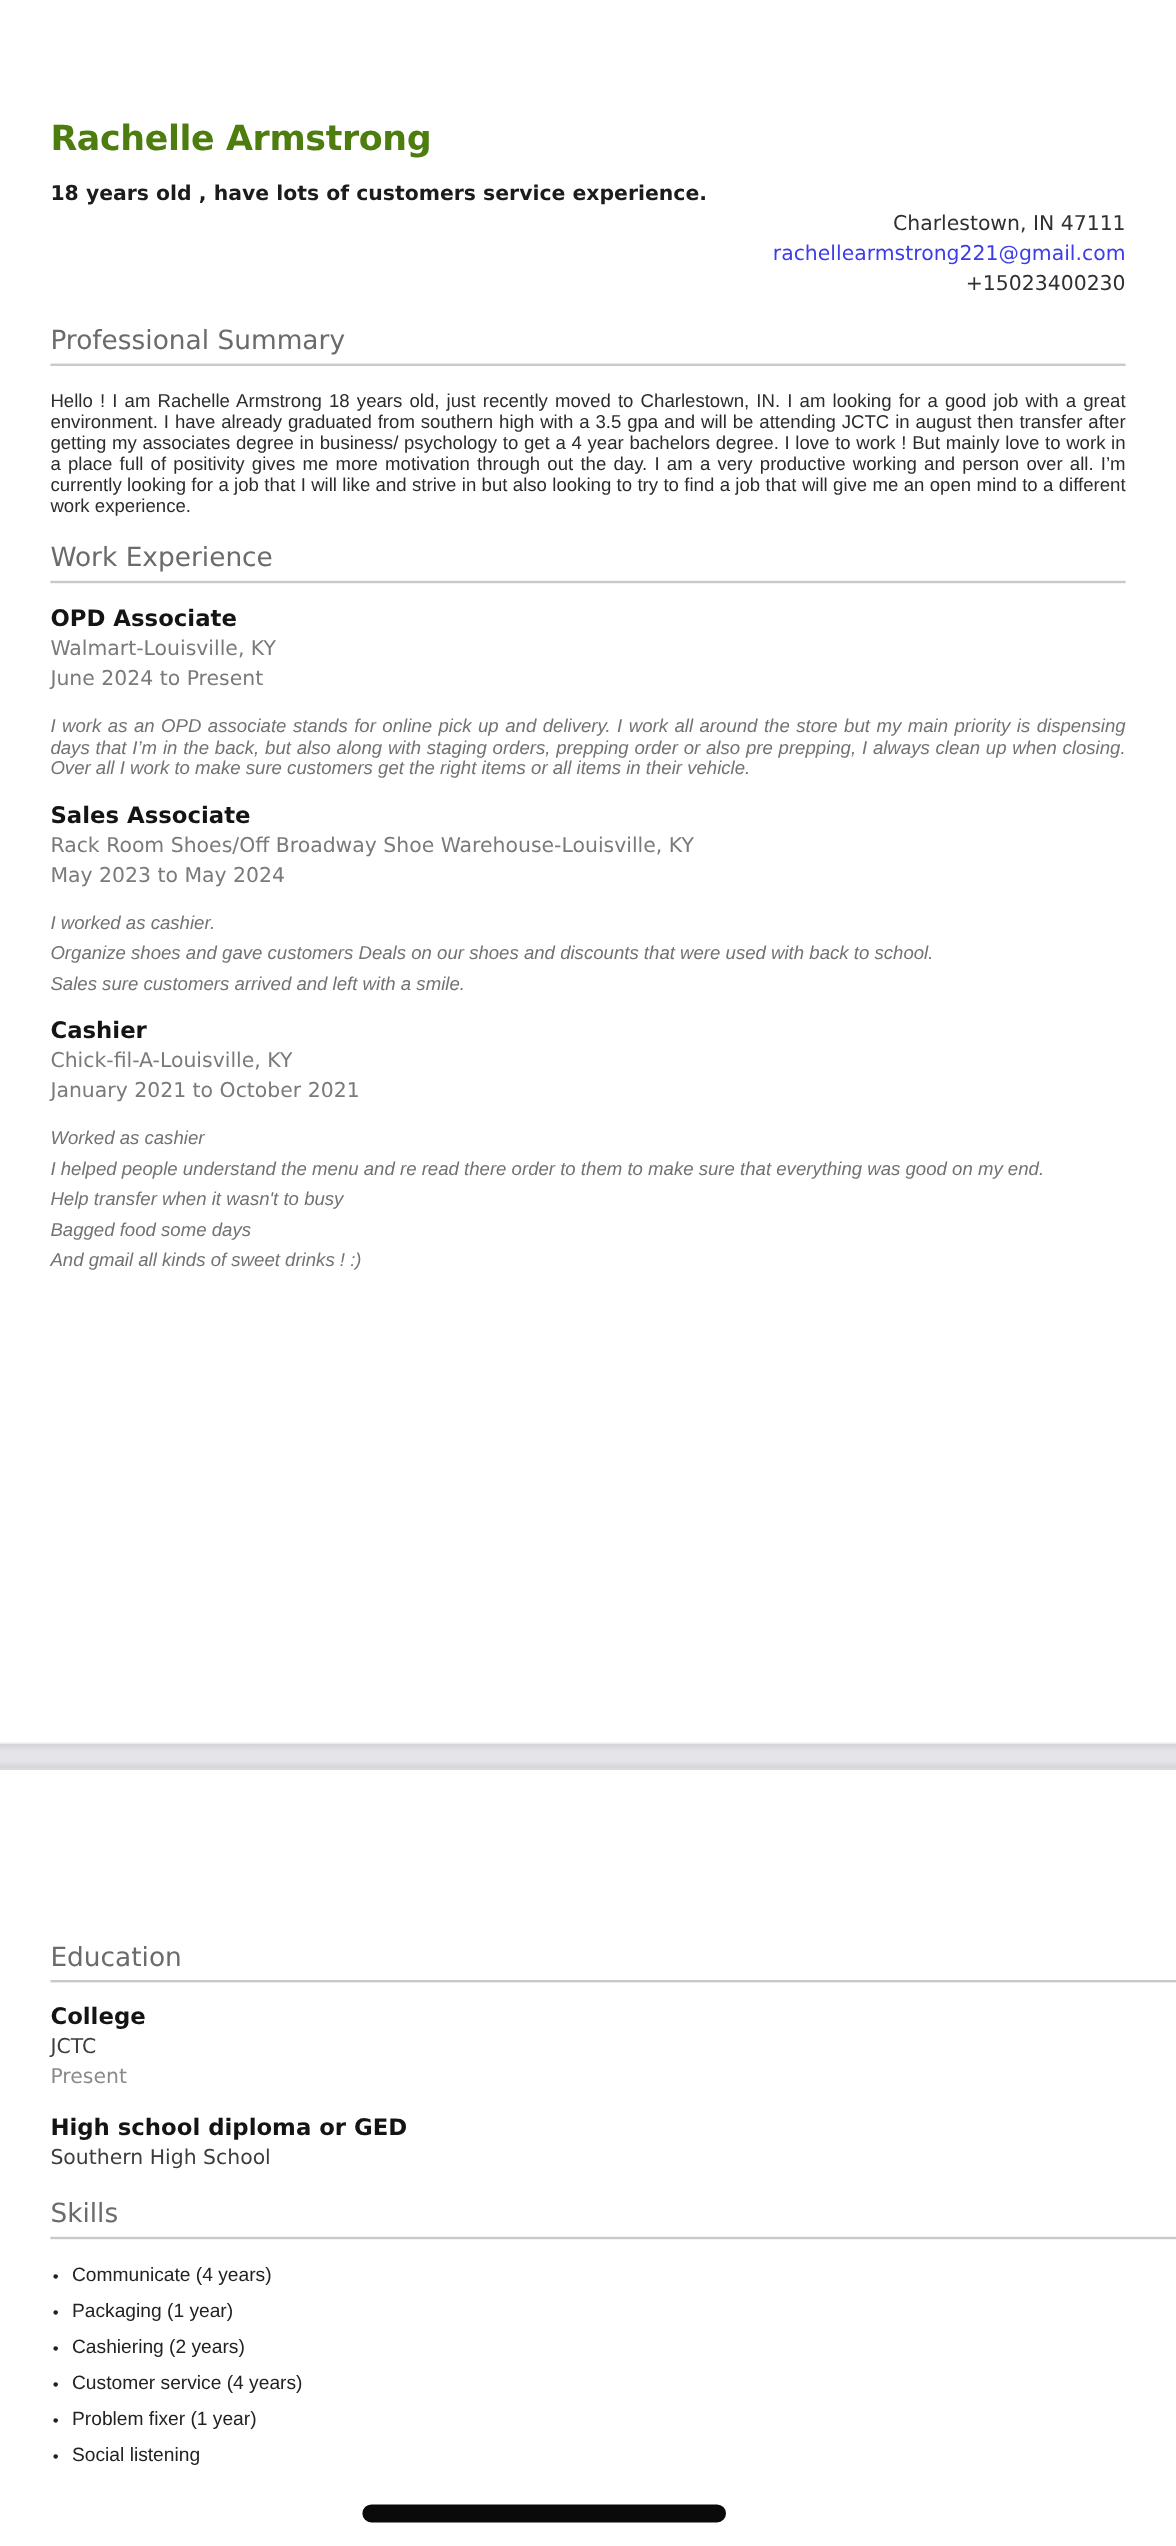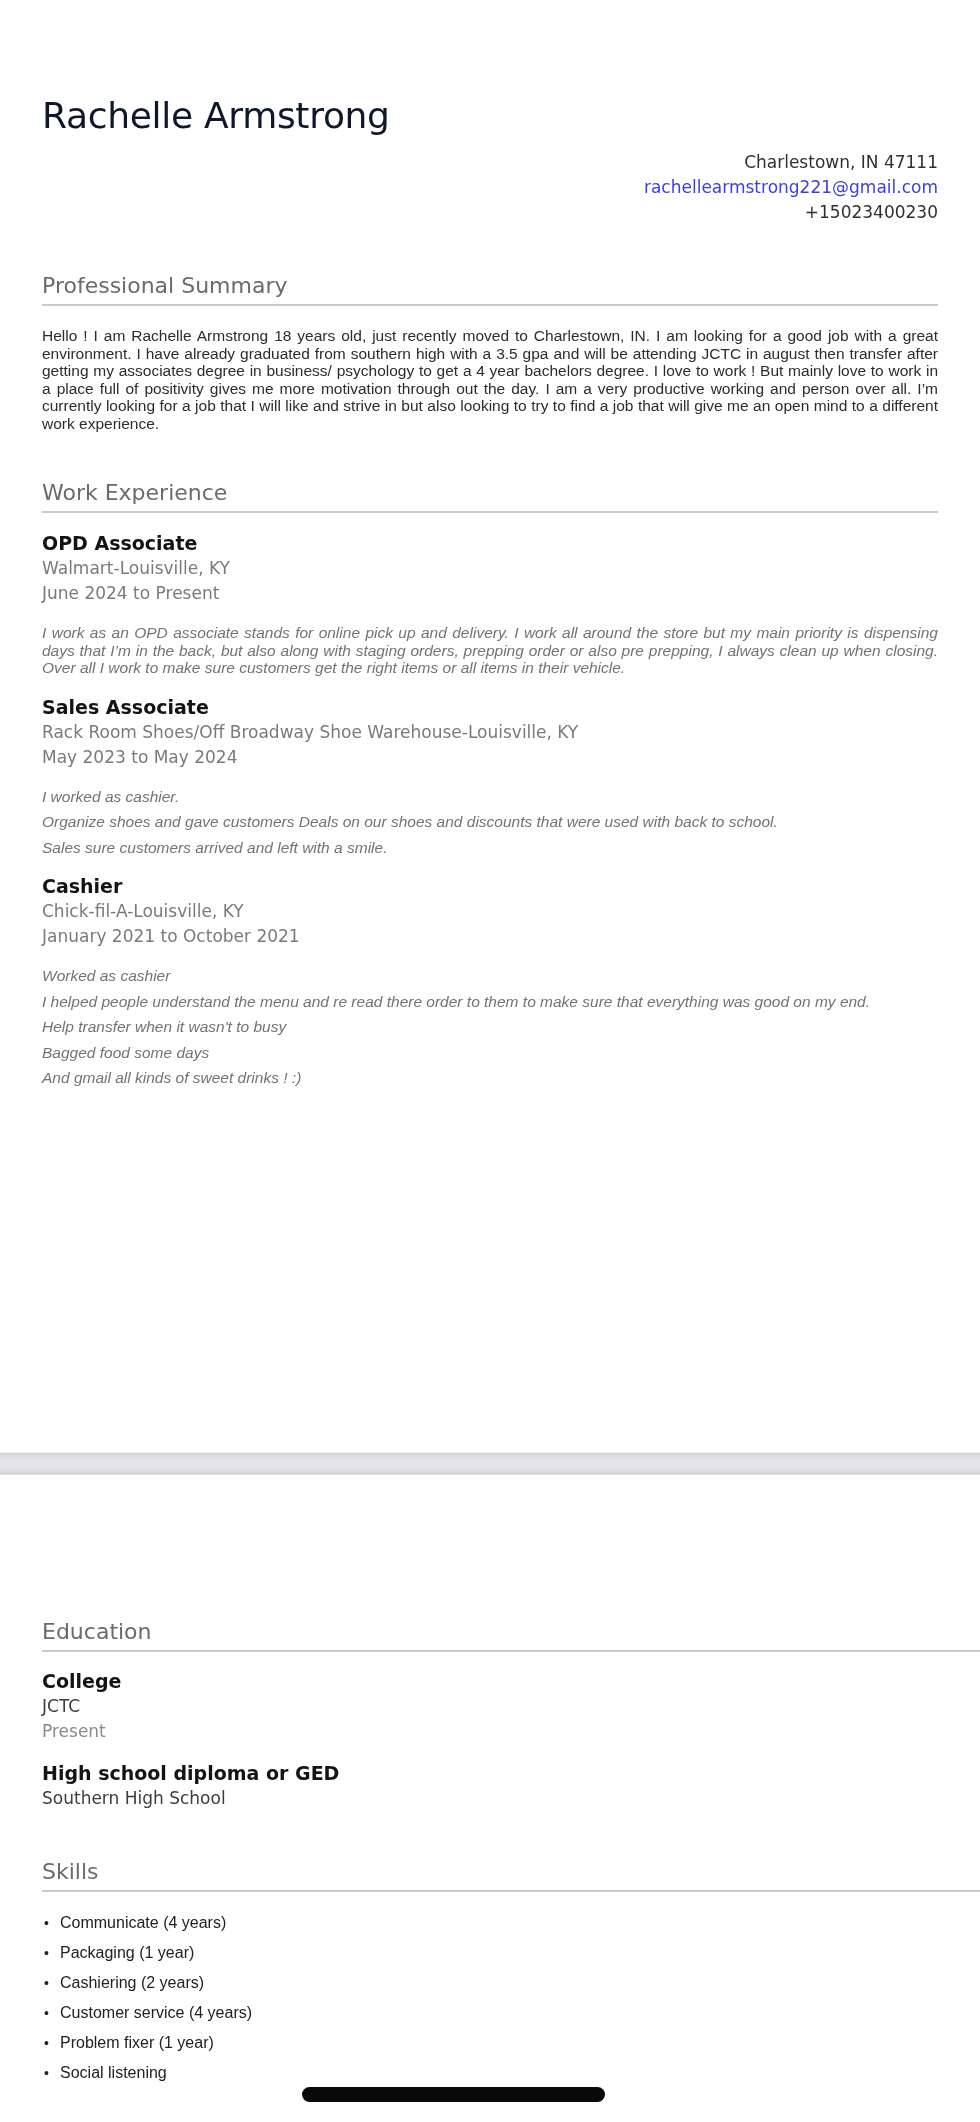--- a/index.html
+++ b/index.html
@@ -7,35 +7,35 @@
     width: 980px; height: 2122px; position: relative; overflow: hidden;
     font-family: "Liberation Sans", sans-serif;
     -webkit-font-smoothing: antialiased;
   }
   .content { padding: 0 42px; }
   .page1 { padding-top: 98px; }
 
   
   .candidate-name {
     font-family: "DejaVu Sans", sans-serif;
-    font-size: 36px; font-weight: 400; line-height: 35px;
-    letter-spacing: -0.3px; color: #0f172a; margin: 0 0 17px 0;
+    font-size: 29px; font-weight: 700; line-height: 35px;
+    letter-spacing: -0.3px; color: #4d7c0f; margin: 0 0 17px 0;
   }
   .subtitle {
     font-family: "DejaVu Sans", sans-serif;
     font-size: 17px; font-weight: 700; line-height: 25px; color: #1c1c1c;
   }
   .contact-line {
     font-family: "DejaVu Sans", sans-serif;
     font-size: 17px; line-height: 25px; color: #303030; text-align: right;
   }
   .email-link { color: #3d3de8; text-decoration: none; cursor: pointer; }
 
   
-  .section { margin-top: 46px; }
+  .section { margin-top: 20px; }
   .section-heading {
     font-family: "DejaVu Sans", sans-serif;
     font-size: 22px; font-weight: 400; line-height: 30px;
     color: #6b6b6b; margin: 0 0 3px 0;
   }
   .rule { height: 2px; background: #c9c9c9; border: 0; margin: 0; }
 
   .summary-text {
     margin-top: 21px; text-align: justify;
     font-size: 15.5px; line-height: 17.5px; color: #2c2c2c;
@@ -92,20 +92,21 @@
     position: absolute; left: 302px; top: 2087px; width: 303px; height: 15px;
     border-radius: 8px; background: #0a0a0a; cursor: grab;
   }
 </style>
 </head>
 <body>
 
 <div class="content page1">
 
   <h1 class="candidate-name">Rachelle Armstrong</h1>
+  <div class="subtitle">18 years old , have lots of customers service experience.</div>
   <div class="contact-line">Charlestown, IN 47111</div>
   <div class="contact-line">
     <a class="email-link">rachellearmstrong221@gmail.com</a>
   </div>
   <div class="contact-line">+15023400230</div>
 
   <div class="section">
     <h2 class="section-heading">Professional Summary</h2>
     <hr class="rule">
     <p class="summary-text">Hello ! I am Rachelle Armstrong 18 years old, just recently moved to Charlestown, IN. I am looking for a good job with a great environment. I have already graduated from southern high with a 3.5 gpa and will be attending JCTC in august then transfer after getting my associates degree in business/ psychology to get a 4 year bachelors degree. I love to work ! But mainly love to work in a place full of positivity gives me more motivation through out the day. I am a very productive working and person over all. I’m currently looking for a job that I will like and strive in but also looking to try to find a job that will give me an open mind to a different work experience.</p>

